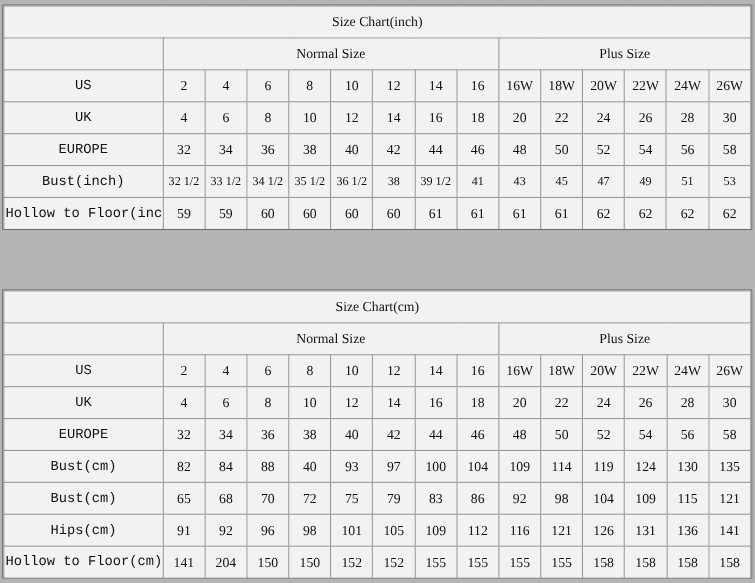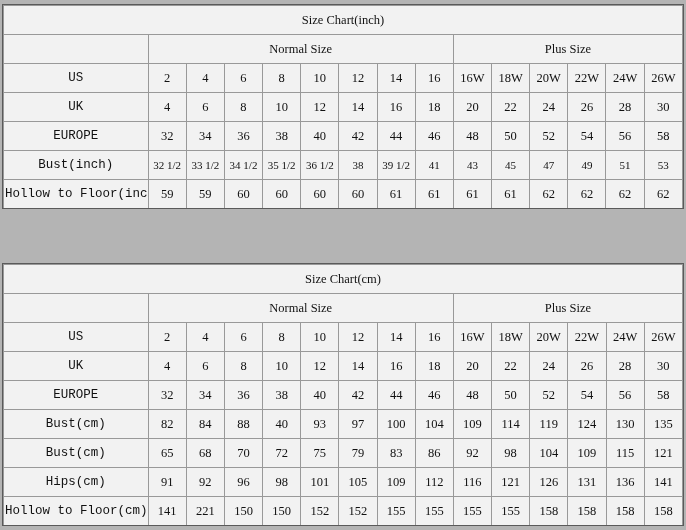--- a/index.html
+++ b/index.html
@@ -350,21 +350,21 @@
           <td class="val">121</td>
           <td class="val">126</td>
           <td class="val">131</td>
           <td class="val">136</td>
           <td class="val last-col">141</td>
         </tr>
 
         <tr class="last-row">
           <td class="row-label long">Hollow to Floor(cm)</td>
           <td class="val">141</td>
-          <td class="val">221</td>
+          <td class="val">204</td>
           <td class="val">150</td>
           <td class="val">150</td>
           <td class="val">152</td>
           <td class="val">152</td>
           <td class="val">155</td>
           <td class="val">155</td>
           <td class="val">155</td>
           <td class="val">155</td>
           <td class="val">158</td>
           <td class="val">158</td>

